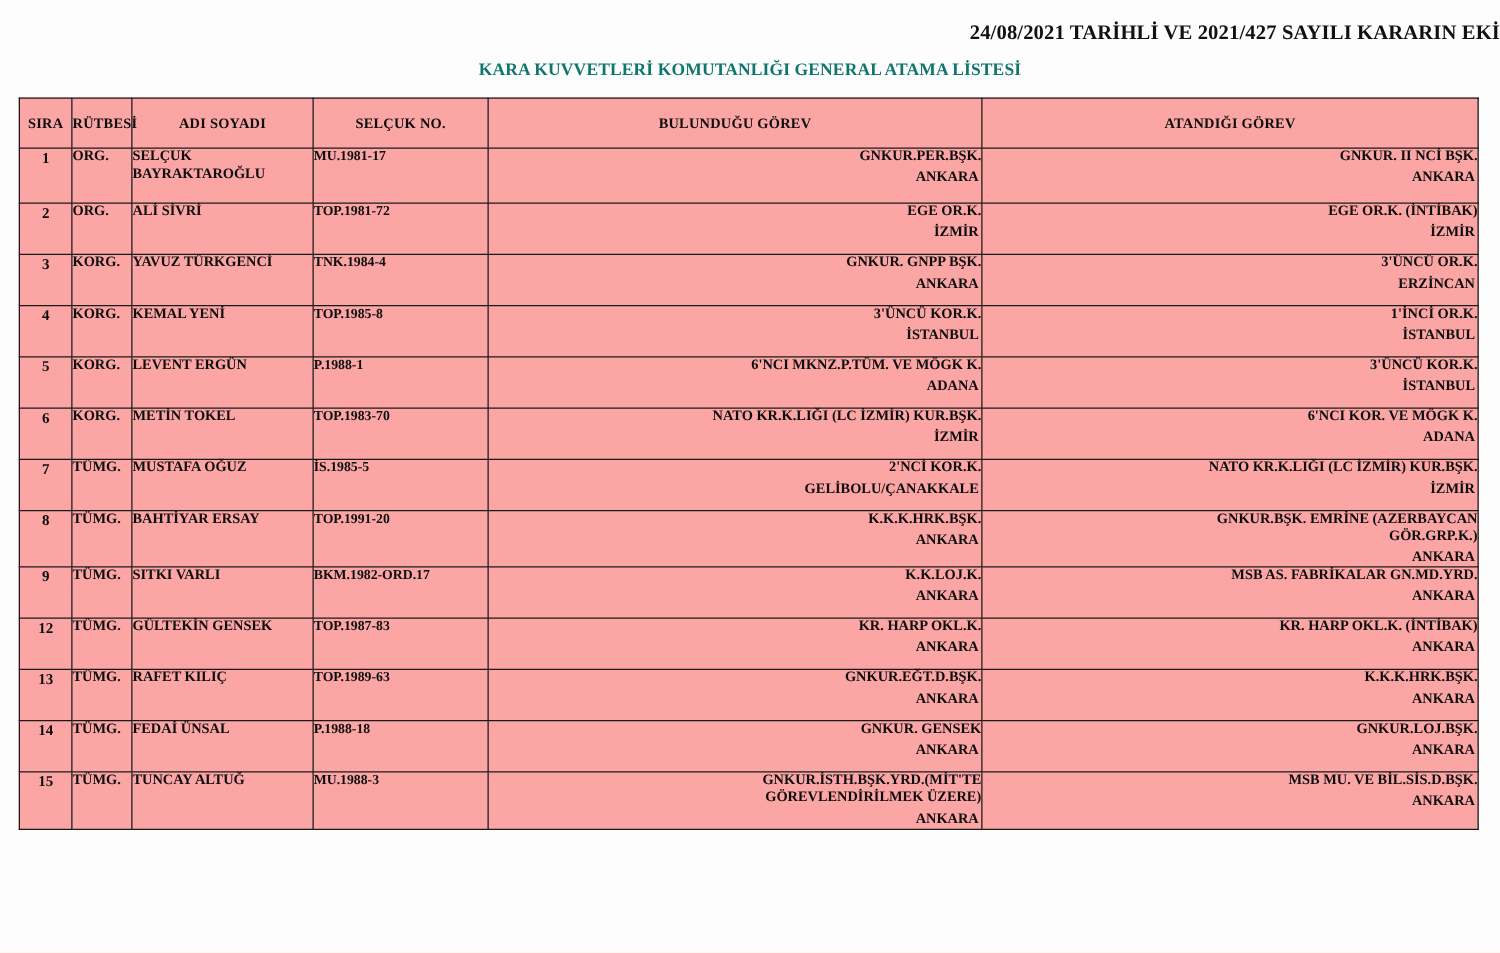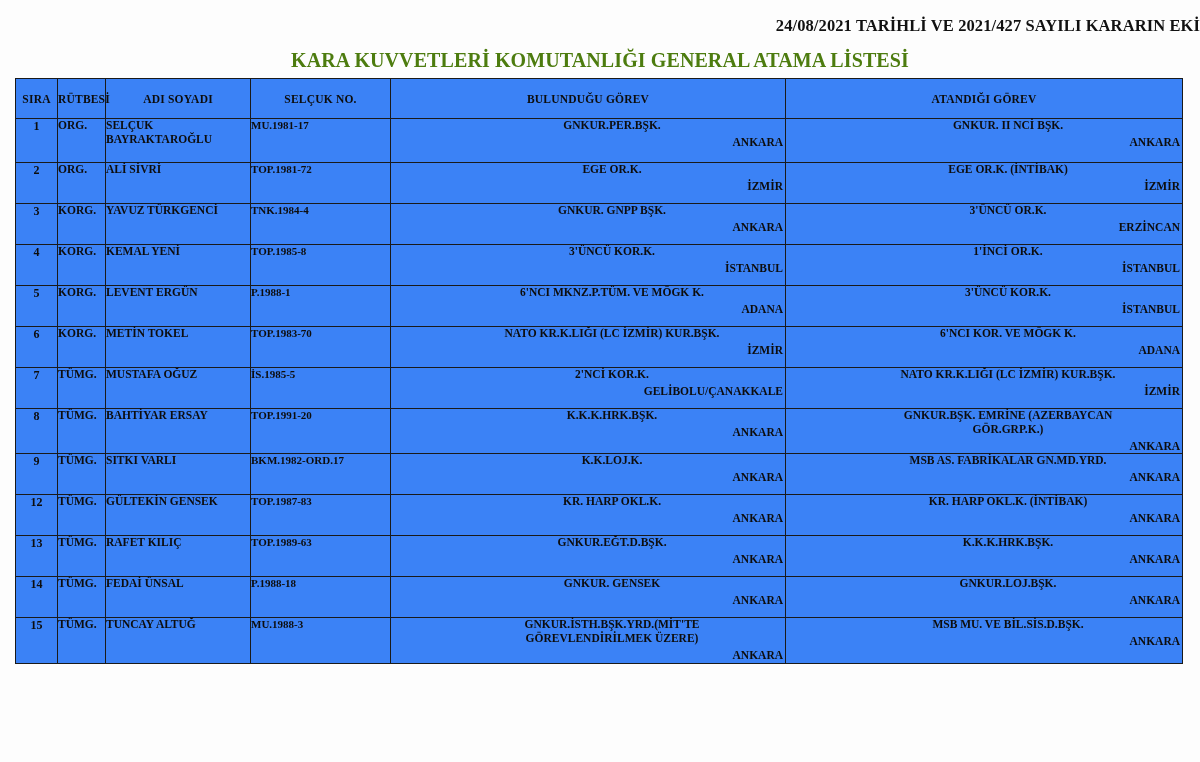--- a/index.html
+++ b/index.html
@@ -23,37 +23,37 @@
   .doc-title {
     text-align: right;
     font-size: 16.5px;
     font-weight: bold;
     letter-spacing: 0.1px;
     padding-top: 16px;
     color: #111;
   }
   .doc-subtitle {
     text-align: center;
-    font-size: 20px;
+    font-size: 14px;
     font-weight: bold;
     letter-spacing: 0.1px;
     padding-top: 13px;
-    color: #4d7c0f;
+    color: #0f766e;
   }
   .table-wrap {
     position: absolute;
     left: 15px;
     top: 78px;
     width: 1167px;
   }
   table.listing {
     border-collapse: collapse;
     width: 1167px;
     table-layout: fixed;
-    background: #3b82f6;
+    background: #fca5a5;
   }
   table.listing th,
   table.listing td {
     border: 1px solid #1a1a1a;
     vertical-align: top;
     padding: 0;
   }
   table.listing thead th {
     height: 39px;
     text-align: center;
@@ -101,21 +101,21 @@
     font-weight: bold;
     padding: 5px 6px 3px 7px;
     line-height: 1.2;
   }
   .gorev-inner {
     min-height: 36px;
     display: block;
   }
   .gorev-text {
     display: block;
-    text-align: center;
+    text-align: right;
     white-space: pre-line;
     margin-left: 48px;
   }
   .gorev-loc {
     display: block;
     text-align: right;
     font-size: 11.5px;
     font-weight: bold;
     padding-right: 2px;
     padding-top: 3px;

